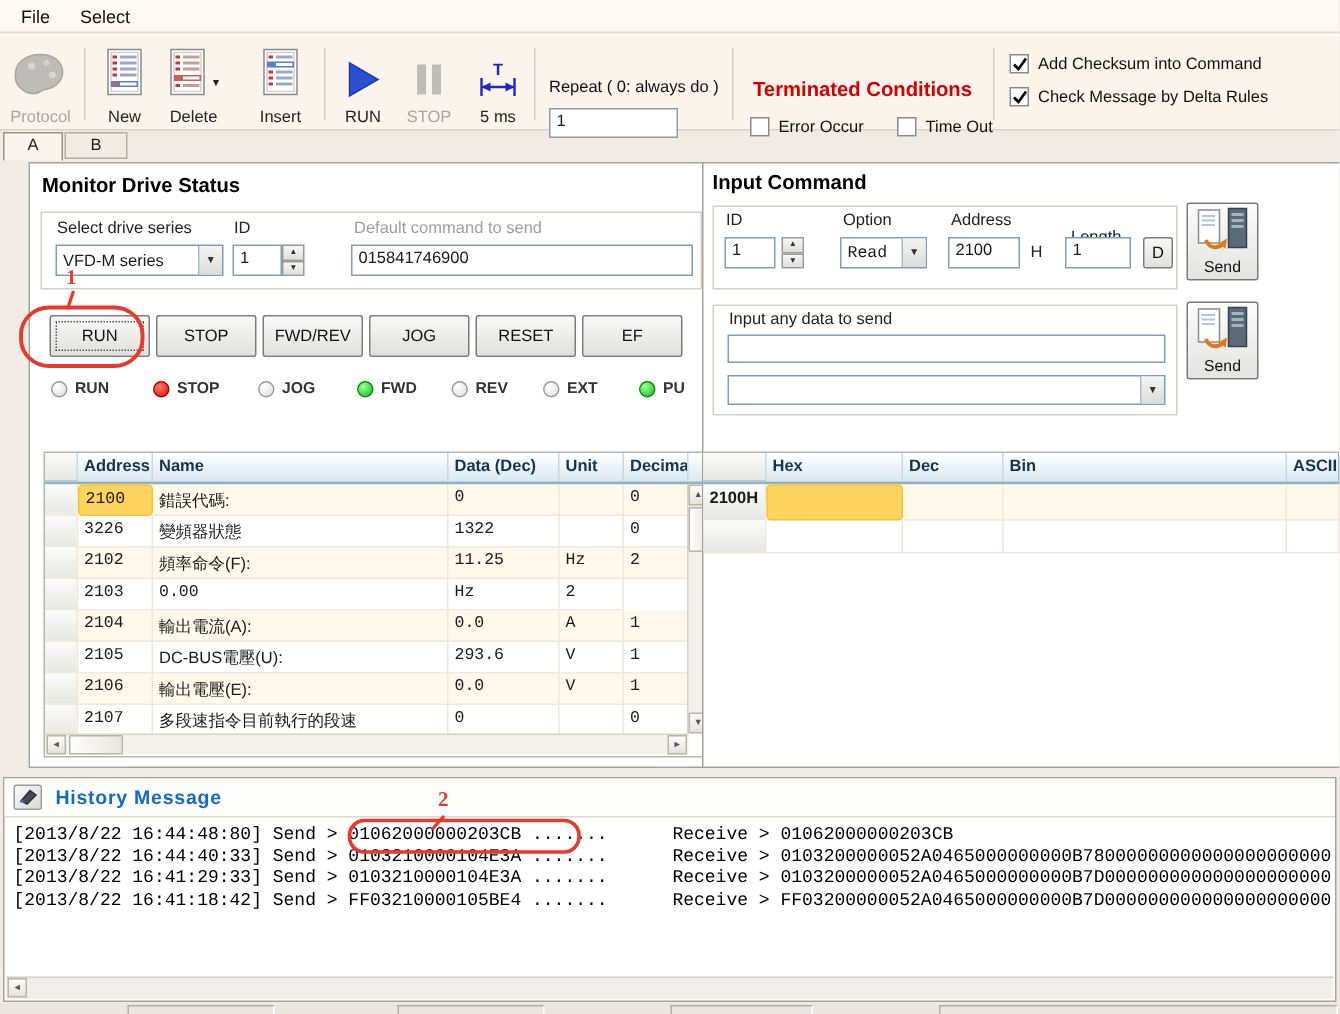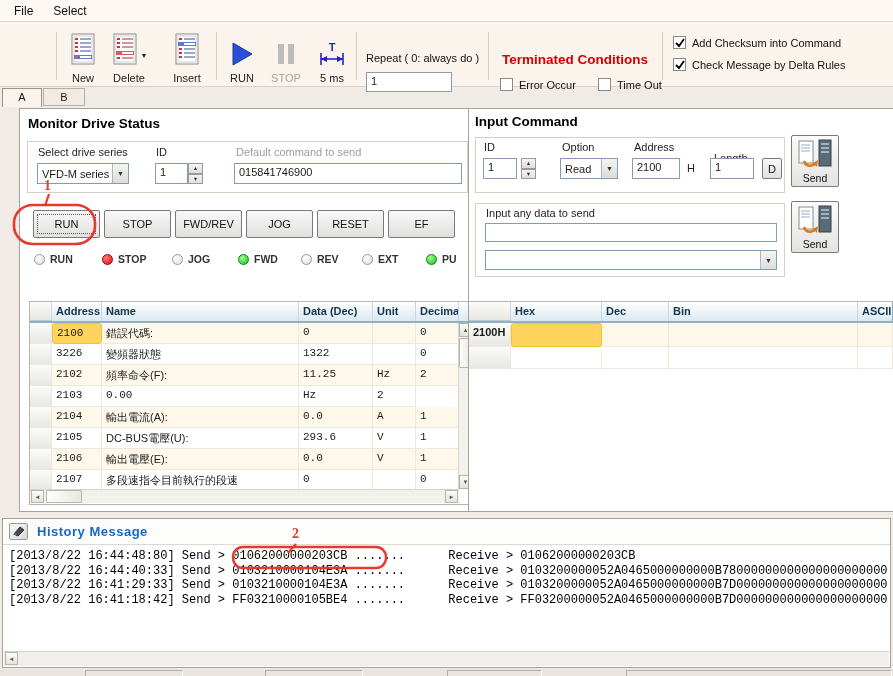--- a/index.html
+++ b/index.html
@@ -116,20 +116,31 @@
 
 <div id="app">
 
   <div class="menubar">
     <div class="menu-item">File</div>
     <div class="menu-item">Select</div>
   </div>
 
   <div class="toolbar">
 
+    <div class="tbtn disabled" style="left:4px; width:46px;">
+      <span>
+        <svg width="40" height="34" viewBox="0 0 40 34">
+          <path d="M6 26 C2 22 2 12 8 8 C14 3 26 3 31 8 C36 12 36 20 31 24 C26 29 24 26 20 29 C15 32 10 30 6 26 Z" fill="#bdbcb9" stroke="#a6a5a2"></path>
+          <circle cx="14" cy="12" r="2.4" fill="#d8d7d4"></circle>
+            <circle cx="24" cy="10" r="2" fill="#d2d1ce"></circle>
+            <circle cx="28" cy="18" r="2.2" fill="#d8d7d4"></circle>
+        </svg>
+      </span>
+      <span class="lbl">Protocol</span>
+    </div>
 
     <div class="tsep" style="left:56px;"></div>
 
     <div class="tbtn" style="left:62px; width:42px;">
       <span>
         <svg width="28" height="34" viewBox="0 0 28 34">
           <rect x="3" y="1" width="22" height="30" fill="#fff" stroke="#8a8a8a"></rect>
           <rect x="5" y="3" width="18" height="26" fill="none" stroke="#d0d0d0"></rect>
           <g>
               <rect x="6" y="5" width="3" height="2" fill="#cc3333"></rect>
@@ -273,21 +284,21 @@
   <div class="tab" data-active="false">B</div>
 
   <div class="panel" id="panel-monitor">
     <div class="panel-title">Monitor Drive Status</div>
 
     <div class="groupbox" style="left:7px; top:32px; width:441px; height:52px;">
       <div class="g-label" style="left:10px; top:4px;">Select drive series</div>
       <div class="g-label" style="left:128px; top:4px;">ID</div>
       <div class="g-label dim" style="left:208px; top:4px;">Default command to send</div>
 
-      <div class="combo" style="left:9px; top:21px; width:92px; height:21px;">
+      <div class="combo" style="left:9px; top:21px; width:112px; height:21px;">
         <span class="val">VFD-M series</span>
         <span class="drop">▼</span>
       </div>
       <div class="field" style="left:127px; top:21px; width:33px; height:21px;">1</div>
       <div class="spinner" style="left:160px; top:21px; height:21px;">
         <span>▲</span>
           <span>▼</span>
       </div>
       <div class="field" style="left:206px; top:21px; width:228px; height:21px;">015841746900</div>
     </div>
@@ -425,21 +436,21 @@
       <div class="g-label" style="left:8px;   top:3px;">ID</div>
       <div class="g-label" style="left:86px;  top:3px;">Option</div>
       <div class="g-label" style="left:158px; top:3px;">Address</div>
       <div class="g-label" style="left:238px; top:14px;">Length</div>
 
       <div class="field" style="left:7px; top:20px; width:34px; height:21px;">1</div>
       <div class="spinner" style="left:45px; top:20px; height:21px;">
         <span>▲</span>
           <span>▼</span>
       </div>
-      <div class="combo" style="left:84px; top:20px; width:58px; height:21px;">
+      <div class="combo" style="left:84px; top:20px; width:58px; height:21px;font-family:Liberation Mono, monospace;">
         <span class="val">Read</span>
         <span class="drop">▼</span>
       </div>
       <div class="field" style="left:156px; top:20px; width:48px; height:21px;">2100</div>
       <div class="g-label" style="left:211px; top:24px;">H</div>
       <div class="field" style="left:234px; top:20px; width:44px; height:21px;">1</div>
       <div class="wbtn" style="position:absolute; left:286px; top:20px; width:20px; height:21px;">D</div>
     </div>
 
     <div class="send-btn" style="left:322px; top:26px;">

